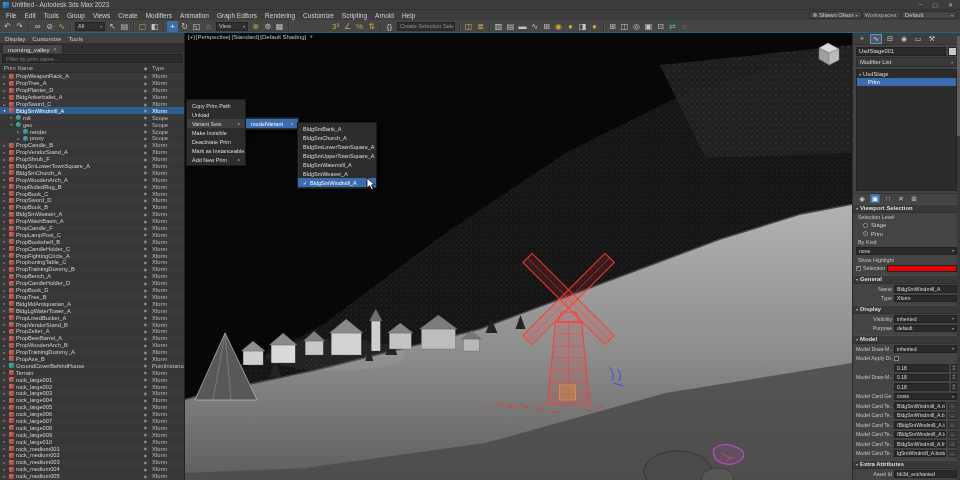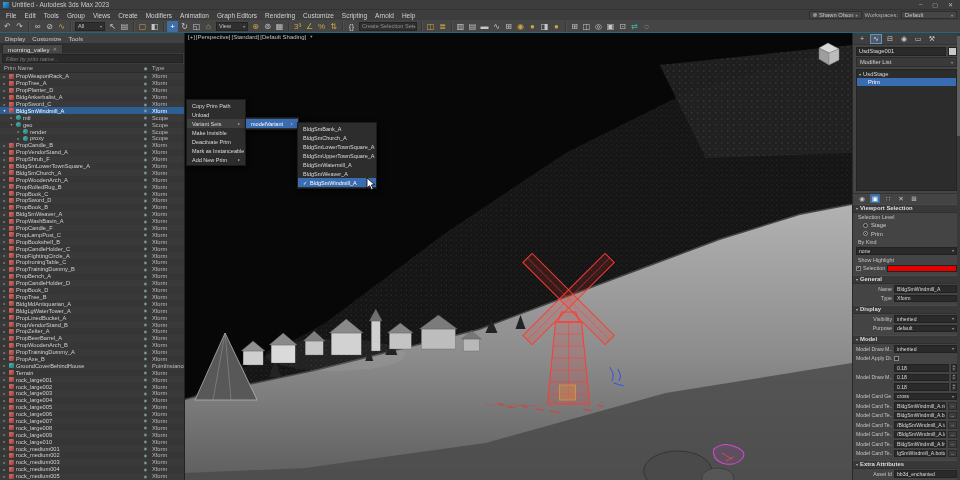--- a/index.html
+++ b/index.html
@@ -260,21 +260,21 @@
 
         <span class="tb-icon">▦</span>
 
       </span>
       <span class="tb-item">
         <span class="tb-sep"></span>
 
       </span>
       <span class="tb-item">
 
-        <span class="tb-icon" style="color: rgb(207, 164, 62);">3³</span>
+        <span class="tb-icon" style="color: rgb(207, 164, 62); margin-left: 38px;">3³</span>
 
       </span>
       <span class="tb-item">
 
         <span class="tb-icon" style="color: rgb(207, 164, 62);">∠</span>
 
       </span>
       <span class="tb-item">
 
         <span class="tb-icon" style="color: rgb(207, 164, 62);">%</span>

